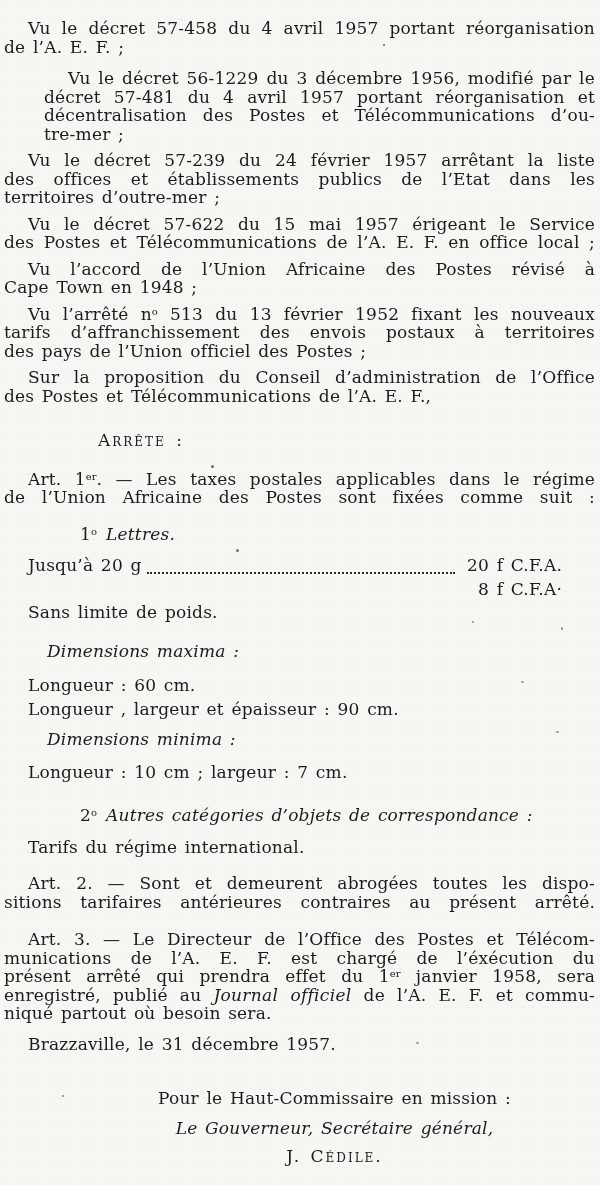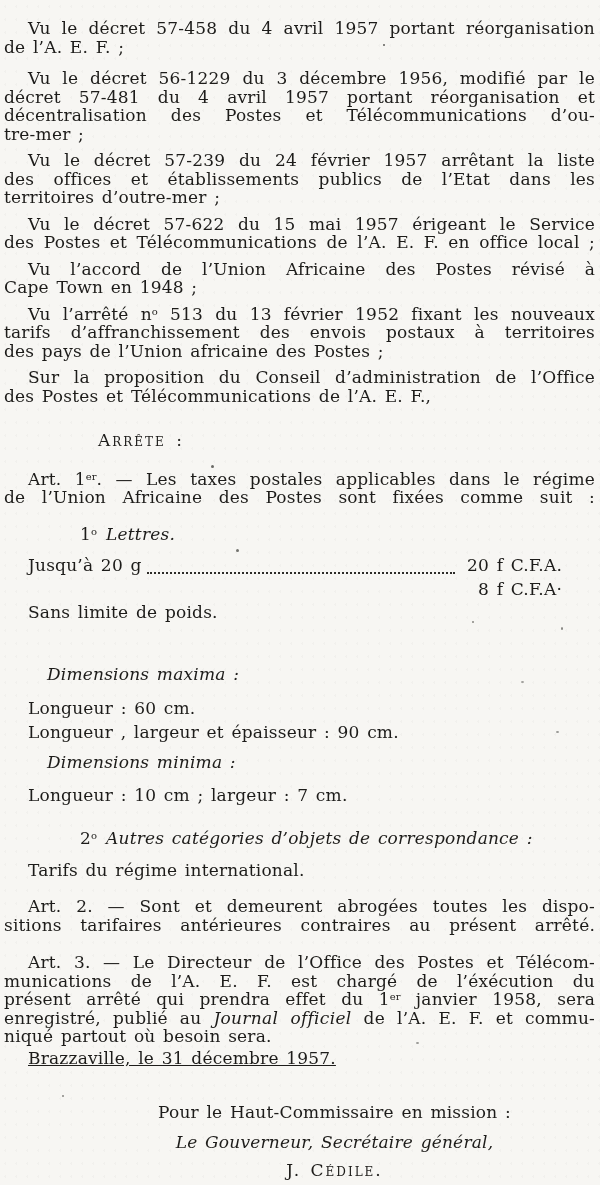--- a/index.html
+++ b/index.html
@@ -35,21 +35,21 @@
 </style>
 </head>
 <body>
 
 <div class="page">
   <div id="doc">
       <div class="para" style="margin-top: 0px;">
         <div class="line j">Vu le décret 57-458 du 4 avril 1957 portant réorganisation</div>
         <div class="line">de l’A. E. F. ;</div>
       </div>
-      <div class="para" style="margin-top: 13px;">
+      <div class="para" style="margin-top: 13px; margin-left: 40px;">
         <div class="line j">Vu le décret 56-1229 du 3 décembre 1956, modifié par le</div>
         <div class="line j">décret 57-481 du 4 avril 1957 portant réorganisation et</div>
         <div class="line j">décentralisation des Postes et Télécommunications d’ou-</div>
         <div class="line">tre-mer ;</div>
       </div>
       <div class="para" style="margin-top: 8px;">
         <div class="line j">Vu le décret 57-239 du 24 février 1957 arrêtant la liste</div>
         <div class="line j">des offices et établissements publics de l’Etat dans les</div>
         <div class="line">territoires d’outre-mer ;</div>
       </div>
@@ -57,21 +57,21 @@
         <div class="line j">Vu le décret 57-622 du 15 mai 1957 érigeant le Service</div>
         <div class="line j">des Postes et Télécommunications de l’A. E. F. en office local ;</div>
       </div>
       <div class="para" style="margin-top: 8px;">
         <div class="line j">Vu l’accord de l’Union Africaine des Postes révisé à</div>
         <div class="line">Cape Town en 1948 ;</div>
       </div>
       <div class="para" style="margin-top: 8px;">
         <div class="line j">Vu l’arrêté n<sup>o</sup> 513 du 13 février 1952 fixant les nouveaux</div>
         <div class="line j">tarifs d’affranchissement des envois postaux à territoires</div>
-        <div class="line">des pays de l’Union africaine des Postes ;</div>
+        <div class="line">des pays de l’Union officiel des Postes ;</div>
       </div>
       <div class="para" style="margin-top: 8px;">
         <div class="line j">Sur la proposition du Conseil d’administration de l’Office</div>
         <div class="line">des Postes et Télécommunications de l’A. E. F.,</div>
       </div>
       <div class="arrete" style="margin-top: 26px;">Arrête :</div>
       <div class="para" style="margin-top: 20px;">
         <div class="line j">Art. 1<sup>er</sup>. — Les taxes postales applicables dans le régime</div>
         <div class="line j">de l’Union Africaine des Postes sont fixées comme suit :</div>
       </div>
@@ -79,39 +79,39 @@
       <div class="tariff" style="margin-top: 11px;">
         <span>Jusqu’à 20 g</span>
         <span class="dots"></span>
         <span>20 f C.F.A.</span>
       </div>
       <div class="tariff" style="margin-top: 0px;">
         <span class="fill"></span>
         <span>8 f C.F.A·</span>
       </div>
       <div class="plain" style="margin-top: 0px;">Sans limite de poids.</div>
-      <div class="sub-it" style="margin-top: 40px;">Dimensions maxima :</div>
+      <div class="sub-it" style="margin-top: 17px;">Dimensions maxima :</div>
       <div class="plain" style="margin-top: 14px;">Longueur : 60 cm.</div>
       <div class="plain" style="margin-top: 0px;">Longueur , largeur et épaisseur : 90 cm.</div>
       <div class="sub-it" style="margin-top: 9px;">Dimensions minima :</div>
       <div class="plain" style="margin-top: 12px;">Longueur : 10 cm ; largeur : 7 cm.</div>
       <div class="item-h" style="margin-top: 22px;"><span class="num">2<sup>o</sup></span><span class="lbl">Autres catégories d’objets de correspondance :</span></div>
       <div class="plain" style="margin-top: 11px;">Tarifs du régime international.</div>
       <div class="para" style="margin-top: 15px;">
         <div class="line j">Art. 2. — Sont et demeurent abrogées toutes les dispo-</div>
         <div class="line j">sitions tarifaires antérieures contraires au présent arrêté.</div>
       </div>
       <div class="para" style="margin-top: 19px;">
         <div class="line j">Art. 3. — Le Directeur de l’Office des Postes et Télécom-</div>
         <div class="line j">munications de l’A. E. F. est chargé de l’éxécution du</div>
         <div class="line j">présent arrêté qui prendra effet du 1<sup>er</sup> janvier 1958, sera</div>
         <div class="line j">enregistré, publié au <i>Journal officiel</i> de l’A. E. F. et commu-</div>
         <div class="line">niqué partout où besoin sera.</div>
       </div>
-      <div class="plain" style="margin-top: 1px; text-decoration: underline;">Brazzaville, le 31 décembre 1957.</div>
+      <div class="plain" style="margin-top: 10px;">Brazzaville, le 31 décembre 1957.</div>
       <div class="sig " style="margin-top: 31px;">Pour le Haut-Commissaire en mission :</div>
       <div class="sig italic" style="margin-top: 6px;">Le Gouverneur, Secrétaire général,</div>
       <div class="sig smallcaps" style="margin-top: 5px;">J. Cédile.</div>
     </div>
 
   <div class="speck" style="left:383px;top:44px;width:2px;height:2px;opacity:.8;"></div>
   <div class="speck" style="left:211px;top:465px;width:3px;height:3px;opacity:.75;"></div>
   <div class="speck" style="left:236px;top:549px;width:3px;height:3px;opacity:.7;"></div>
   <div class="speck" style="left:472px;top:621px;width:2px;height:2px;opacity:.6;"></div>
   <div class="speck" style="left:561px;top:627px;width:2px;height:3px;opacity:.6;"></div>

